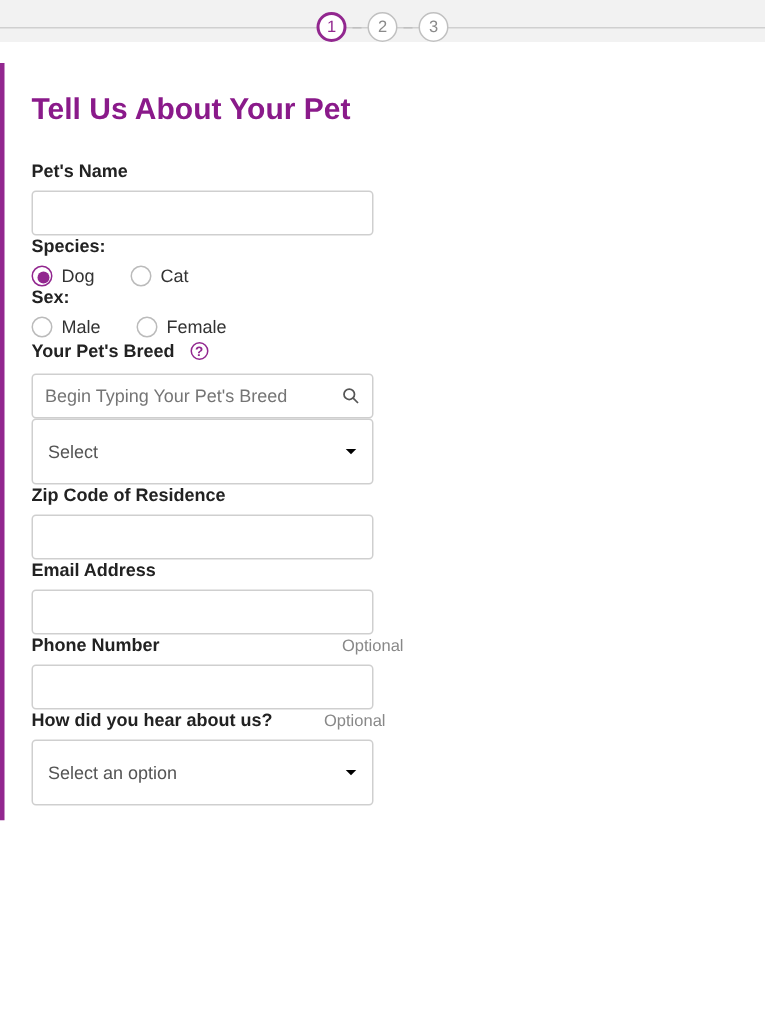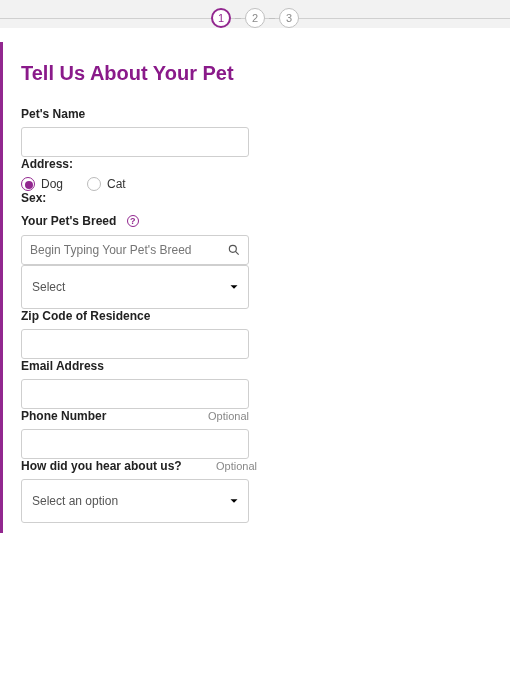--- a/index.html
+++ b/index.html
@@ -219,38 +219,48 @@
 
   <div class="field">
     <div class="label-row">
         <span class="label">Pet's Name</span>
       </div>
     <input type="text" class="pet-name-input" value="" style="">
   </div>
 
   <div class="field">
     <div class="label-row">
-        <span class="label">Address:</span>
+        <span class="label">Species:</span>
       </div>
     <div class="radio-row">
       <div class="radio selected">
         <span class="radio-circle"></span>
         <span>Dog</span>
       </div>
       <div class="radio">
         <span class="radio-circle"></span>
         <span>Cat</span>
       </div>
     </div>
   </div>
 
   <div class="field">
     <div class="label-row">
         <span class="label">Sex:</span>
       </div>
+    <div class="radio-row">
+      <div class="radio">
+        <span class="radio-circle"></span>
+        <span>Male</span>
+      </div>
+      <div class="radio">
+        <span class="radio-circle"></span>
+        <span>Female</span>
+      </div>
+    </div>
   </div>
 
   <div class="field">
     <div class="label-row">
       <span>
         <span class="label">Your Pet's Breed</span>
         <span class="help-icon">?</span>
       </span>
     </div>
     <div class="breed-wrap">
@@ -281,21 +291,21 @@
   </div>
 
   <div class="field">
     <div class="label-row">
         <span class="label">Email Address</span>
       </div>
     <input type="text" class="text-input" value="" style="">
   </div>
 
   <div class="field">
-    <div class="label-row" style="width:228px">
+    <div class="label-row" style="width:248px">
       <span class="label">Phone Number</span>
       <span class="optional">Optional</span>
     </div>
     <input type="text" class="text-input" value="" style="">
   </div>
 
   <div class="field">
     <div class="label-row" style="width:236px">
       <span class="label">How did you hear about us?</span>
       <span class="optional">Optional</span>

